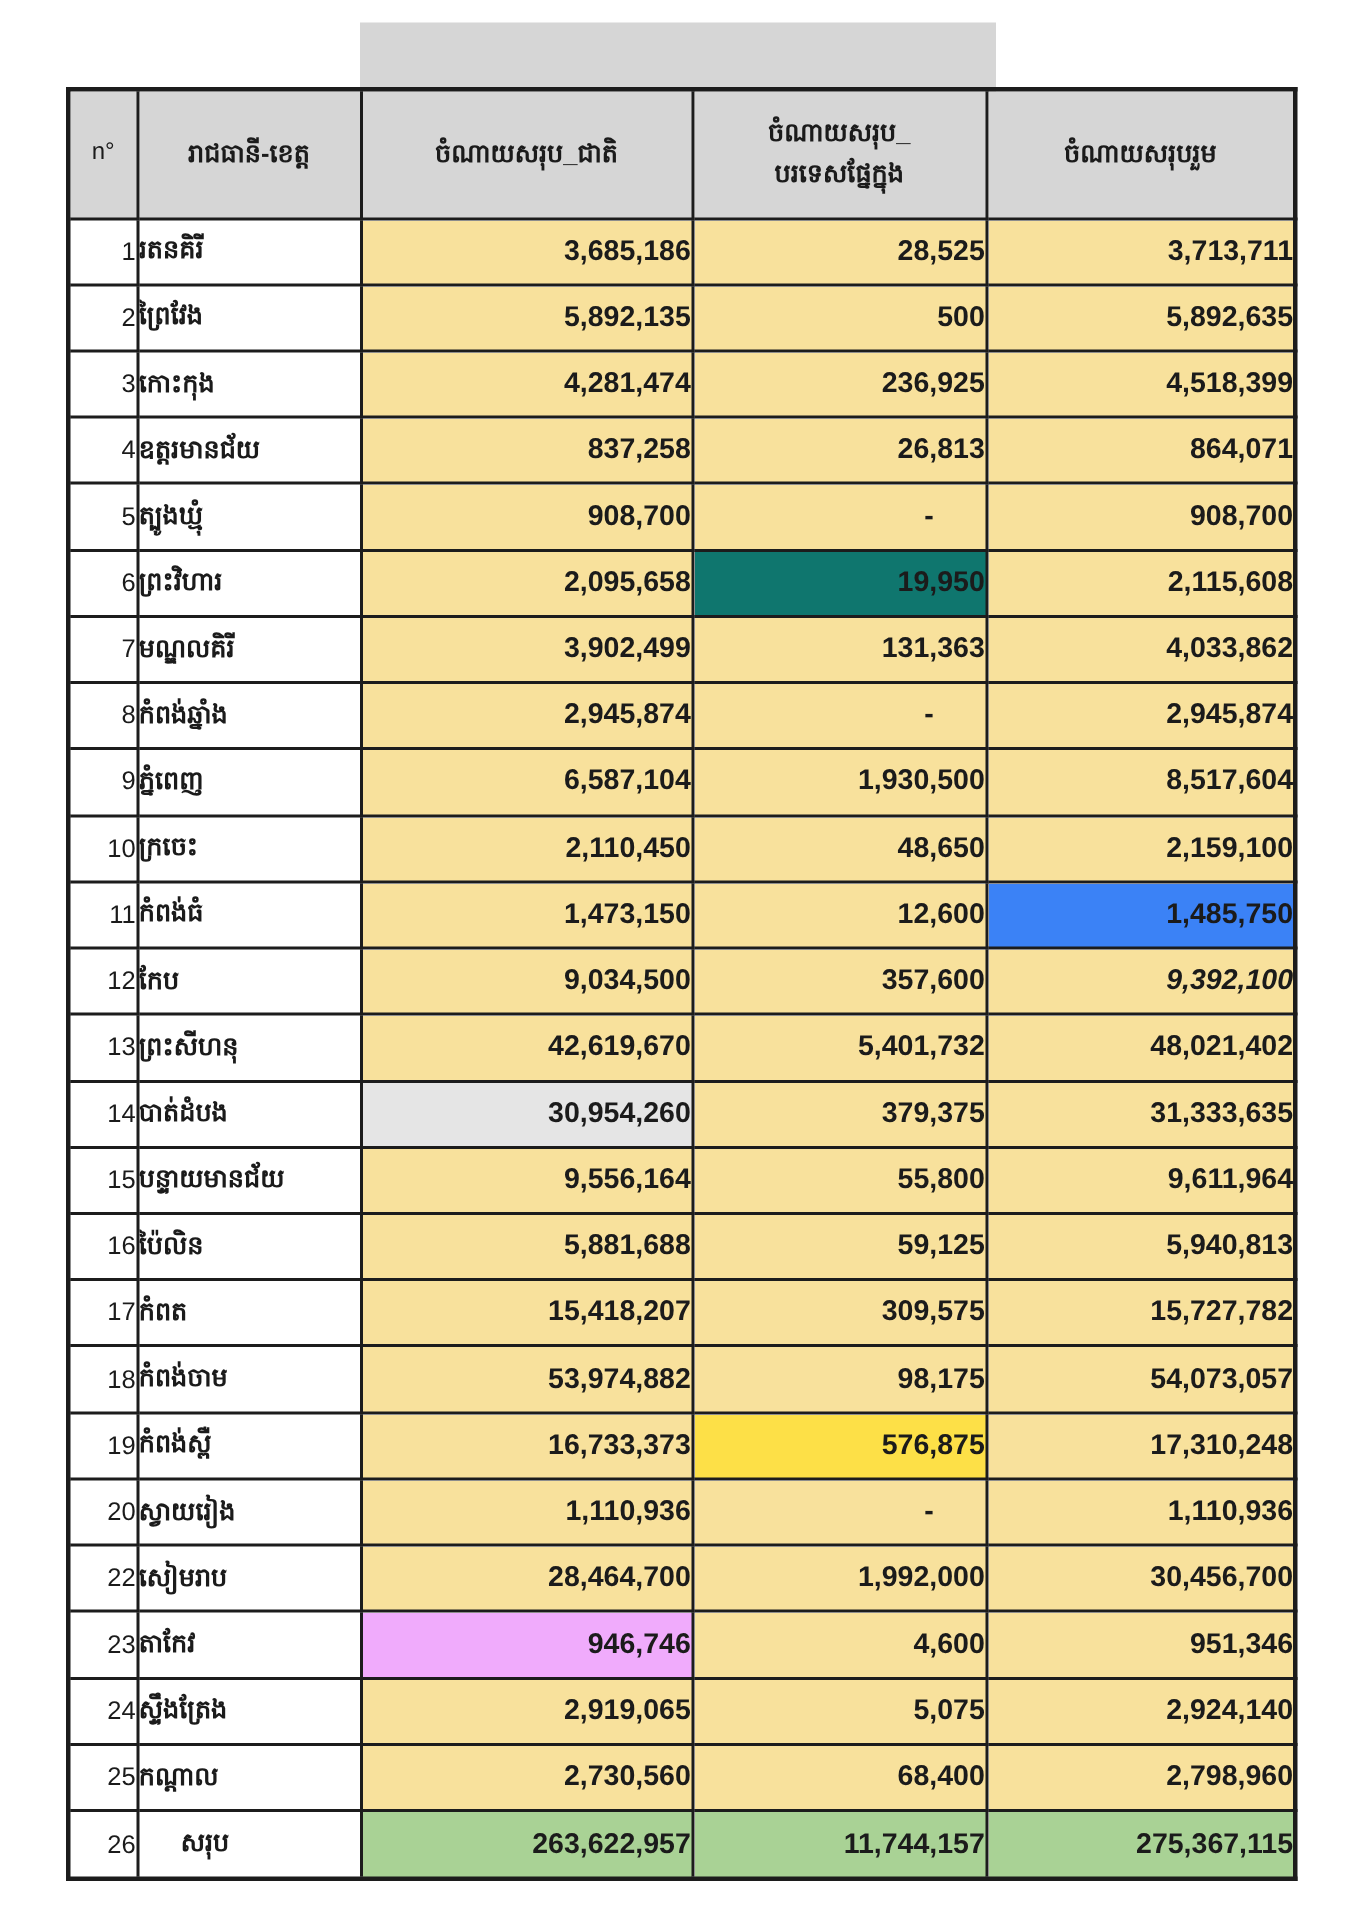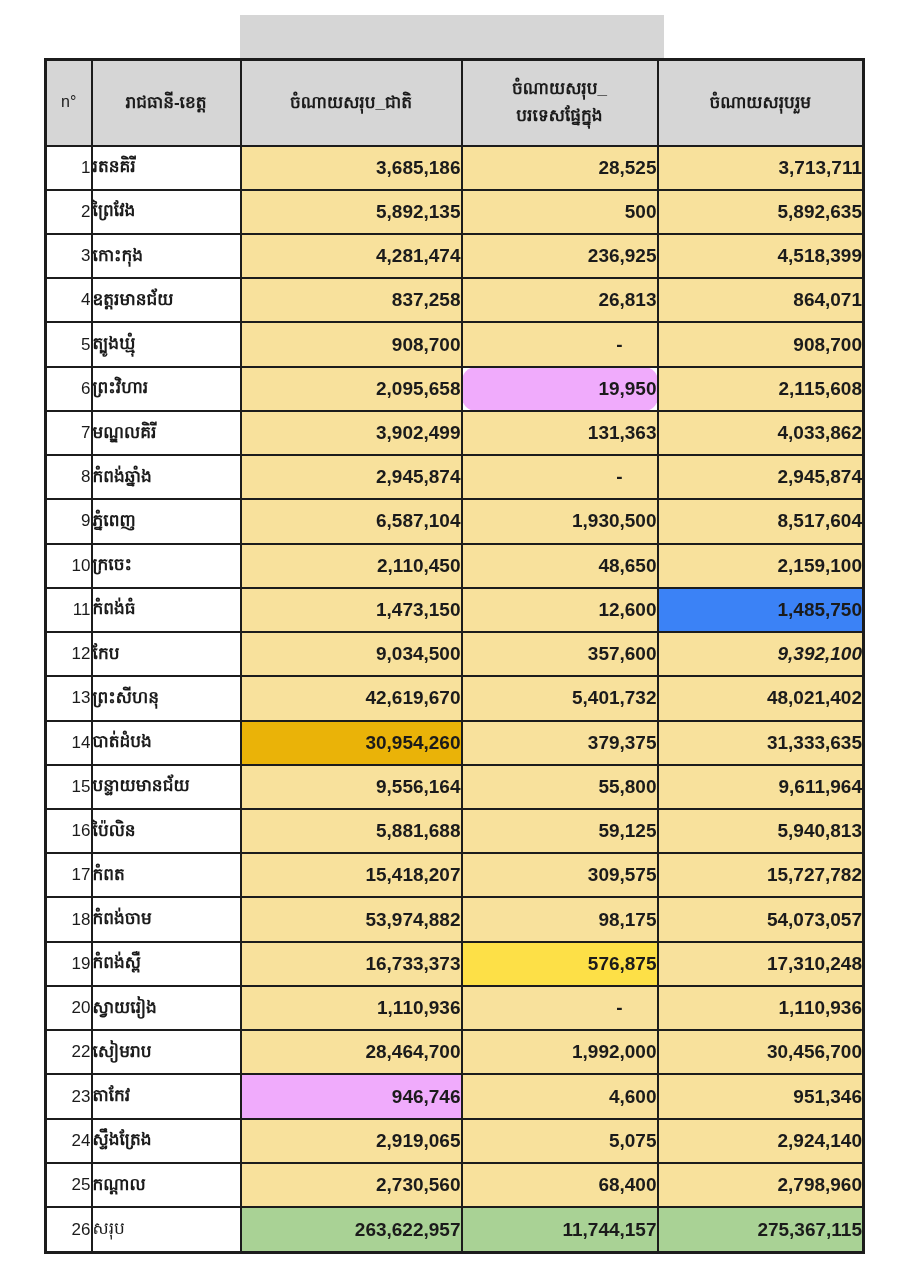--- a/index.html
+++ b/index.html
@@ -66,21 +66,21 @@
     background: #ffffff;
   }
   td.num {
     text-align: right;
     padding-right: 10px;
     font-size: 19px;
     font-weight: bold;
   }
   td.num.dash { padding-right: 34px; }
 
-  tr.total-row td.province-cell { font-weight: normal; }
+  tr.total-row td.province-cell { font-weight: bold; padding-left: 28px; }
 </style>
 </head>
 <body style="background: rgb(255, 255, 255);">
 
 <div class="canvas">
 
   <div class="top-strip" style="background: rgb(214, 214, 214);"></div>
 
   <table class="province-table">
     <colgroup>
@@ -135,21 +135,21 @@
     <td class="no-cell">5</td>
     <td class="province-cell">ត្បូងឃ្មុំ</td>
     <td class="num" style="background: rgb(248, 225, 156);">908,700</td>
     <td class="num dash" style="background: rgb(248, 225, 156);">-</td>
     <td class="num" style="background: rgb(248, 225, 156);">908,700</td>
   </tr>
         <tr>
     <td class="no-cell">6</td>
     <td class="province-cell">ព្រះវិហារ</td>
     <td class="num" style="background: rgb(248, 225, 156);">2,095,658</td>
-    <td class="num" style="background: #f0abfc; border-radius: 14px;">19,950</td>
+    <td class="num" style="background: #0f766e;">19,950</td>
     <td class="num" style="background: rgb(248, 225, 156);">2,115,608</td>
   </tr>
         <tr>
     <td class="no-cell">7</td>
     <td class="province-cell">មណ្ឌលគិរី</td>
     <td class="num" style="background: rgb(248, 225, 156);">3,902,499</td>
     <td class="num" style="background: rgb(248, 225, 156);">131,363</td>
     <td class="num" style="background: rgb(248, 225, 156);">4,033,862</td>
   </tr>
         <tr>
@@ -190,21 +190,21 @@
         <tr>
     <td class="no-cell">13</td>
     <td class="province-cell">ព្រះសីហនុ</td>
     <td class="num" style="background: rgb(248, 225, 156);">42,619,670</td>
     <td class="num" style="background: rgb(248, 225, 156);">5,401,732</td>
     <td class="num" style="background: rgb(248, 225, 156);">48,021,402</td>
   </tr>
         <tr>
     <td class="no-cell">14</td>
     <td class="province-cell">បាត់ដំបង</td>
-    <td class="num" style="background: #eab308; padding-left: 44px;">30,954,260</td>
+    <td class="num" style="background: #e5e5e5; padding-left: 44px;">30,954,260</td>
     <td class="num" style="background: rgb(248, 225, 156);">379,375</td>
     <td class="num" style="background: rgb(248, 225, 156);">31,333,635</td>
   </tr>
         <tr>
     <td class="no-cell">15</td>
     <td class="province-cell">បន្ទាយមានជ័យ</td>
     <td class="num" style="background: rgb(248, 225, 156);">9,556,164</td>
     <td class="num" style="background: rgb(248, 225, 156);">55,800</td>
     <td class="num" style="background: rgb(248, 225, 156);">9,611,964</td>
   </tr>

